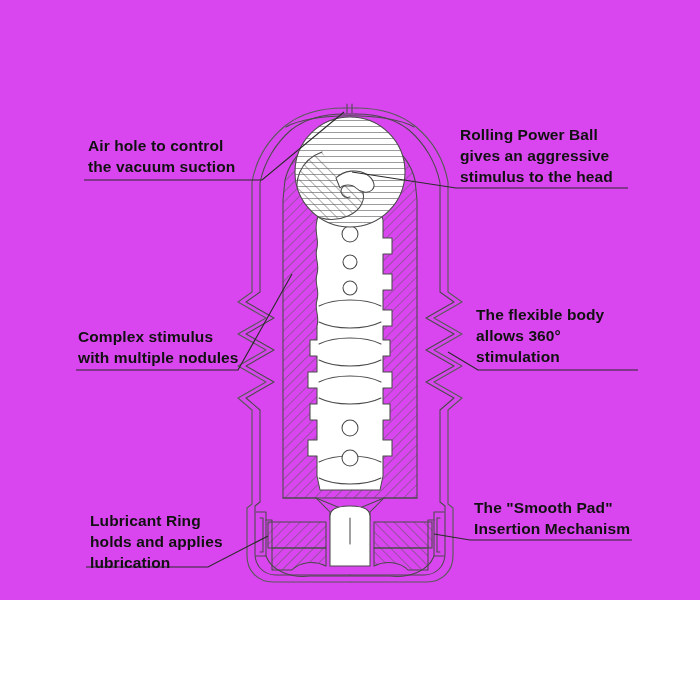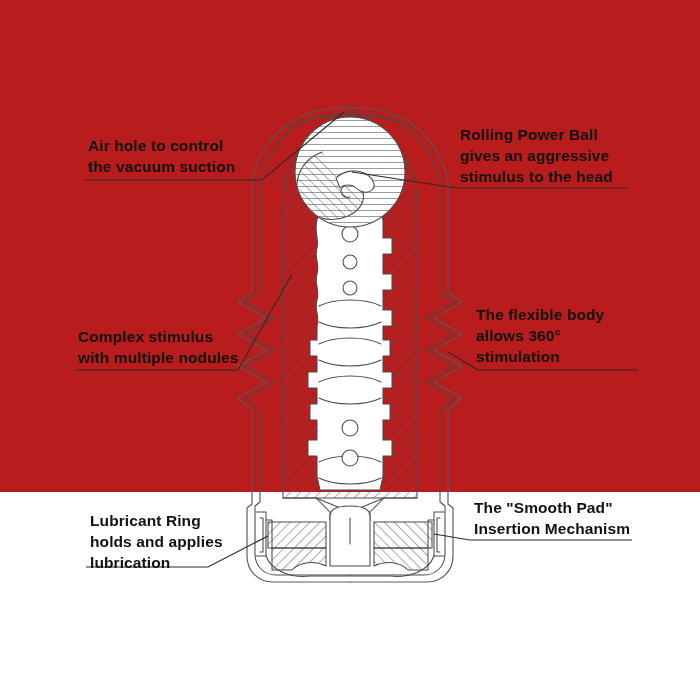--- a/index.html
+++ b/index.html
@@ -10,22 +10,22 @@
   }
   body {
     width: 700px;
     height: 700px;
     overflow: hidden;
     font-family: "Liberation Sans", sans-serif;
   }
   #diagram-root {
     position: relative;
     width: 700px;
-    height: 492px;
-    background: #b91c1c;
+    height: 600px;
+    background: #d946ef;
   }
   svg#figure {
     position: absolute;
     left: 0;
     top: 0;
     width: 700px;
     height: 700px;
     display: block;
   }
   .callout-text {

